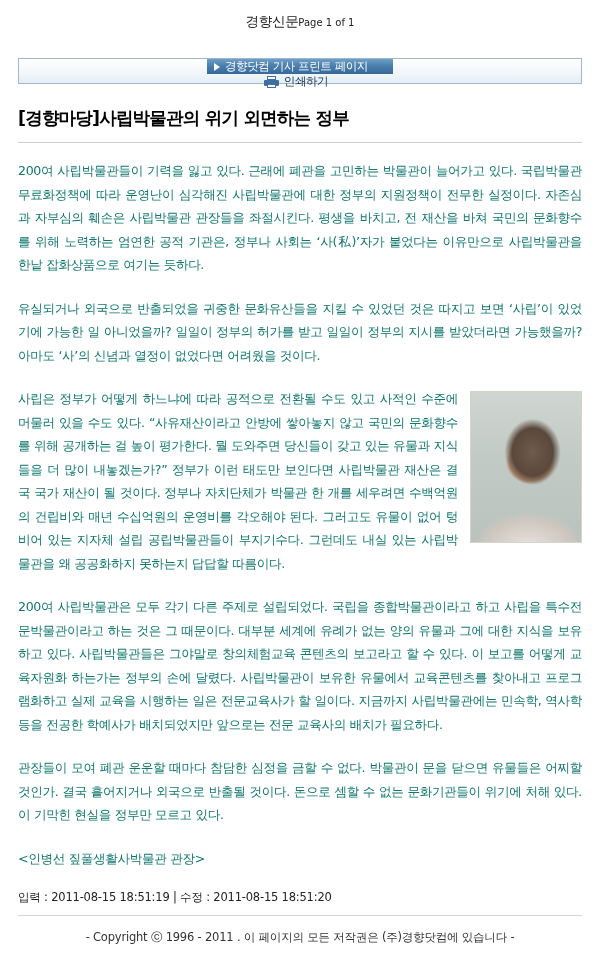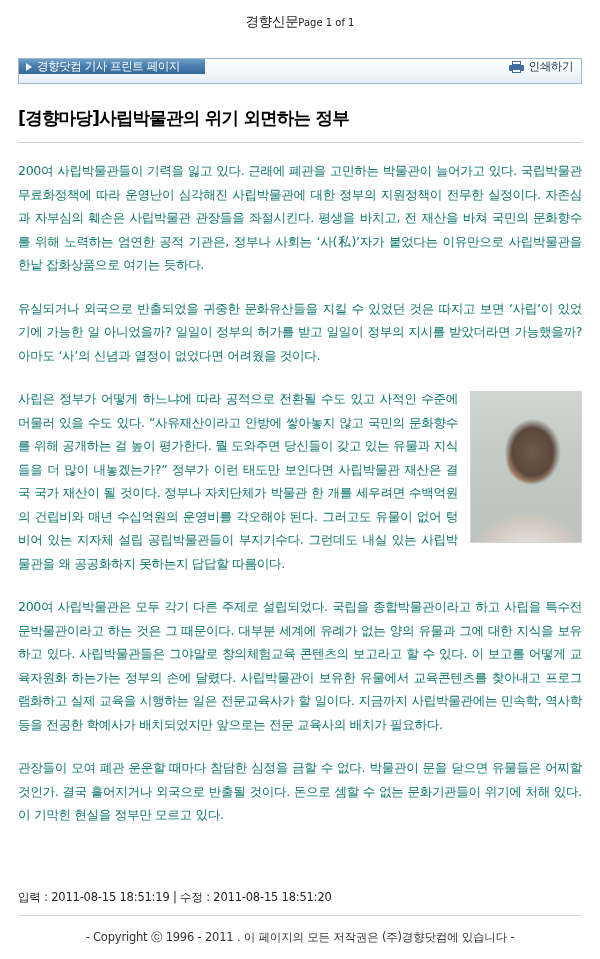--- a/index.html
+++ b/index.html
@@ -40,24 +40,25 @@
   .print-header .pageno {
     font-size: 10px;
     margin-top: 9px;
   }
 
   
   .toolbar {
     margin-top: 26px;
     height: 26px;
     display: flex;
-    align-items: flex-start;
+    align-items: center;
     border: 1px solid #9fb6cf;
     box-sizing: border-box;
     background: linear-gradient(to bottom, #ffffff 0%, #f2f7fb 55%, #e4eef6 100%);
+    flex-direction: column;
   }
   .toolbar-left {
     width: 186px;
     display: flex;
     align-items: center;
     gap: 5px;
     padding-left: 7px;
     box-sizing: border-box;
     color: #ffffff;
     font-size: 11.5px;
@@ -210,20 +211,21 @@
   <h1 class="article-title">[경향마당]사립박물관의 위기 외면하는 정부</h1>
   <hr class="rule">
 
   <div class="body-text">
     <p>200여 사립박물관들이 기력을 잃고 있다. 근래에 폐관을 고민하는 박물관이 늘어가고 있다. 국립박물관 무료화정책에 따라 운영난이 심각해진 사립박물관에 대한 정부의 지원정책이 전무한 실정이다. 자존심과 자부심의 훼손은 사립박물관 관장들을 좌절시킨다. 평생을 바치고, 전 재산을 바쳐 국민의 문화향수를 위해 노력하는 엄연한 공적 기관은, 정부나 사회는 ‘사(私)’자가 붙었다는 이유만으로 사립박물관을 한낱 잡화상품으로 여기는 듯하다.</p>
     <p>유실되거나 외국으로 반출되었을 귀중한 문화유산들을 지킬 수 있었던 것은 따지고 보면 ‘사립’이 있었기에 가능한 일 아니었을까? 일일이 정부의 허가를 받고 일일이 정부의 지시를 받았더라면 가능했을까? 아마도 ‘사’의 신념과 열정이 없었다면 어려웠을 것이다.</p>
     <div class="photo"></div>
     <p>사립은 정부가 어떻게 하느냐에 따라 공적으로 전환될 수도 있고 사적인 수준에 머물러 있을 수도 있다. “사유재산이라고 안방에 쌓아놓지 않고 국민의 문화향수를 위해 공개하는 걸 높이 평가한다. 뭘 도와주면 당신들이 갖고 있는 유물과 지식들을 더 많이 내놓겠는가?” 정부가 이런 태도만 보인다면 사립박물관 재산은 결국 국가 재산이 될 것이다. 정부나 자치단체가 박물관 한 개를 세우려면 수백억원의 건립비와 매년 수십억원의 운영비를 각오해야 된다. 그러고도 유물이 없어 텅 비어 있는 지자체 설립 공립박물관들이 부지기수다. 그런데도 내실 있는 사립박물관을 왜 공공화하지 못하는지 답답할 따름이다.</p>
     <p>200여 사립박물관은 모두 각기 다른 주제로 설립되었다. 국립을 종합박물관이라고 하고 사립을 특수전문박물관이라고 하는 것은 그 때문이다. 대부분 세계에 유례가 없는 양의 유물과 그에 대한 지식을 보유하고 있다. 사립박물관들은 그야말로 창의체험교육 콘텐츠의 보고라고 할 수 있다. 이 보고를 어떻게 교육자원화 하는가는 정부의 손에 달렸다. 사립박물관이 보유한 유물에서 교육콘텐츠를 찾아내고 프로그램화하고 실제 교육을 시행하는 일은 전문교육사가 할 일이다. 지금까지 사립박물관에는 민속학, 역사학 등을 전공한 학예사가 배치되었지만 앞으로는 전문 교육사의 배치가 필요하다.</p>
     <p>관장들이 모여 폐관 운운할 때마다 참담한 심정을 금할 수 없다. 박물관이 문을 닫으면 유물들은 어찌할 것인가. 결국 흩어지거나 외국으로 반출될 것이다. 돈으로 셈할 수 없는 문화기관들이 위기에 처해 있다. 이 기막힌 현실을 정부만 모르고 있다.</p>
+    <div class="byline">&lt;인병선 짚풀생활사박물관 관장&gt;</div>
   </div>
 
   <div class="footer-block">
     <div class="timestamp">입력 : 2011-08-15 18:51:19 | 수정 : 2011-08-15 18:51:20</div>
     <hr class="bottom-rule">
     <div class="copyright">- Copyright ⓒ 1996 - 2011 . 이 페이지의 모든 저작권은 (주)경향닷컴에 있습니다 -</div>
   </div>
 
 </div>
 

